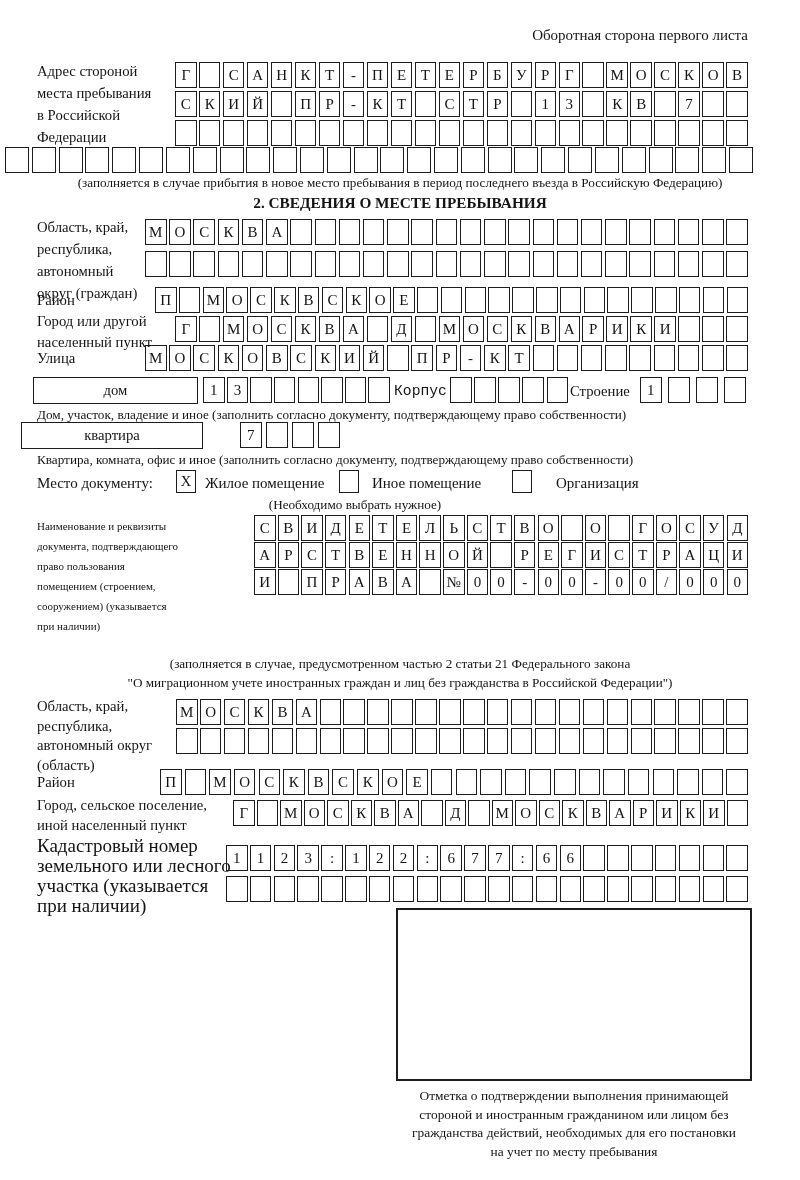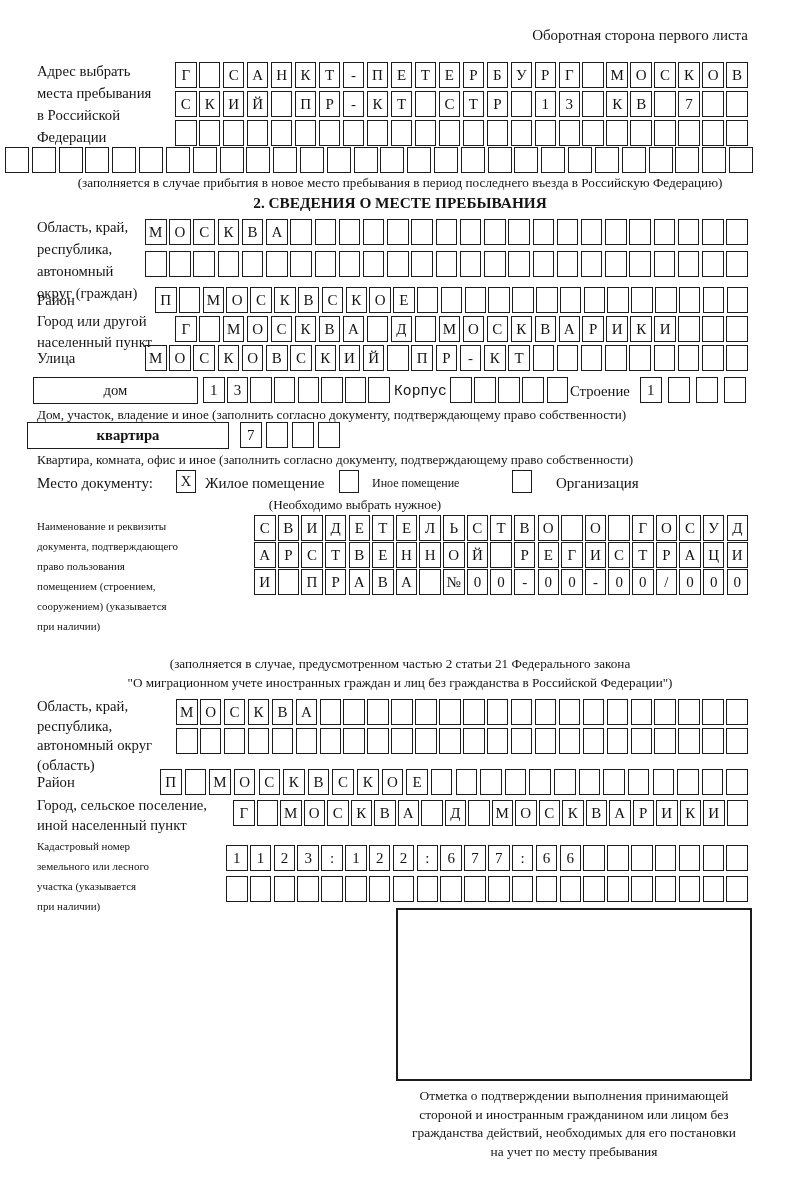--- a/index.html
+++ b/index.html
@@ -24,21 +24,21 @@
   .caption{position:absolute;font-size:13.4px;line-height:18.6px;text-align:center;}
 </style>
 </head>
 <body>
 
 <div class="page">
 
   <div class="lbl" style="right:52px;top:24px;font-size:15px;">Оборотная сторона первого листа</div>
 
   <div class="abs lines lh22" style="left:37px;top:60px;font-size:14.7px;">
-    <div>Адрес выбрать</div>
+    <div>Адрес стороной</div>
     <div>места пребывания</div>
     <div>в Российской</div>
     <div>Федерации</div>
   </div>
   <div class="cellrow" style="left:175px;top:62px;width:573px;">
       <span class="cell">Г</span>
       <span class="cell"></span>
       <span class="cell">С</span>
       <span class="cell">А</span>
       <span class="cell">Н</span>
@@ -319,34 +319,34 @@
     </div>
   <div class="lbl" style="left:570px;top:380px;">Строение</div>
   <div class="cellrow" style="left:640px;top:377px;width:106px;">
       <span class="cell">1</span>
       <span class="cell"></span>
       <span class="cell"></span>
       <span class="cell"></span>
     </div>
   <div class="note" style="left:37px;top:407px;">Дом, участок, владение и иное (заполнить согласно документу, подтверждающему право собственности)</div>
 
-  <div class="widebox" style="left:27px;top:422px;width:202px;font-weight:bold;">квартира</div>
+  <div class="widebox" style="left:21px;top:422px;width:182px;">квартира</div>
   <div class="cellrow" style="left:240px;top:422px;width:100px;">
       <span class="cell">7</span>
       <span class="cell"></span>
       <span class="cell"></span>
       <span class="cell"></span>
     </div>
   <div class="note" style="left:37px;top:452px;">Квартира, комната, офис и иное (заполнить согласно документу, подтверждающему право собственности)</div>
 
   <div class="lbl" style="left:37px;top:472px;font-size:15px;">Место документу:</div>
   <div class="checkbox" style="left:176px;top:470px;">X</div>
   <div class="lbl" style="left:205px;top:472px;font-size:15px;">Жилое помещение</div>
   <div class="checkbox" style="left:339px;top:470px;"></div>
-  <div class="lbl" style="left:372px;top:472px;font-size:12px;">Иное помещение</div>
+  <div class="lbl" style="left:372px;top:472px;font-size:15px;">Иное помещение</div>
   <div class="checkbox" style="left:512px;top:470px;"></div>
   <div class="lbl" style="left:556px;top:472px;font-size:15px;">Организация</div>
   <div class="note" style="left:175px;top:497px;width:360px;text-align:center;">(Необходимо выбрать нужное)</div>
 
   <div class="abs lines lh20" style="left:37px;top:516px;font-size:11px;">
     <div>Наименование и реквизиты</div>
     <div>документа, подтверждающего</div>
     <div>право пользования</div>
     <div>помещением (строением,</div>
     <div>сооружением) (указывается</div>
@@ -534,21 +534,21 @@
       <span class="cell">К</span>
       <span class="cell">В</span>
       <span class="cell">А</span>
       <span class="cell">Р</span>
       <span class="cell">И</span>
       <span class="cell">К</span>
       <span class="cell">И</span>
       <span class="cell"></span>
     </div>
 
-  <div class="abs lines lh20" style="left:37px;top:836px;font-size:11px;">
+  <div class="abs lines lh20" style="left:37px;top:836px;font-size:19px;">
     <div>Кадастровый номер</div>
     <div>земельного или лесного</div>
     <div>участка (указывается</div>
     <div>при наличии)</div>
   </div>
   <div class="cellrow" style="left:226px;top:845px;width:522px;">
       <span class="cell">1</span>
       <span class="cell">1</span>
       <span class="cell">2</span>
       <span class="cell">3</span>

